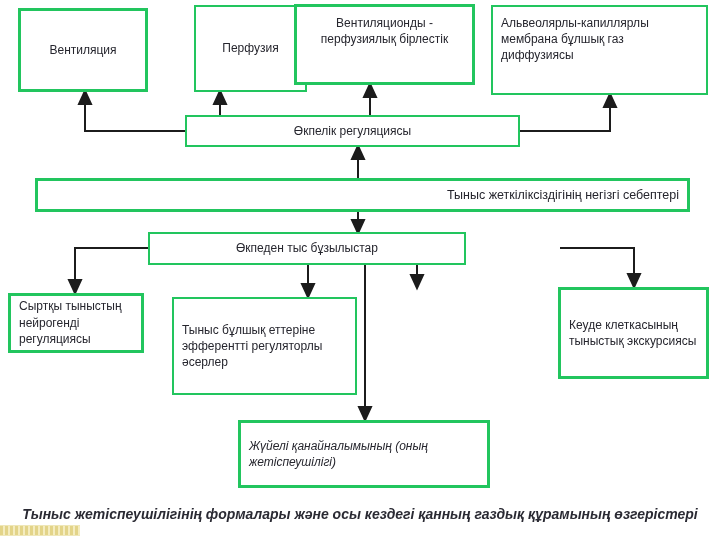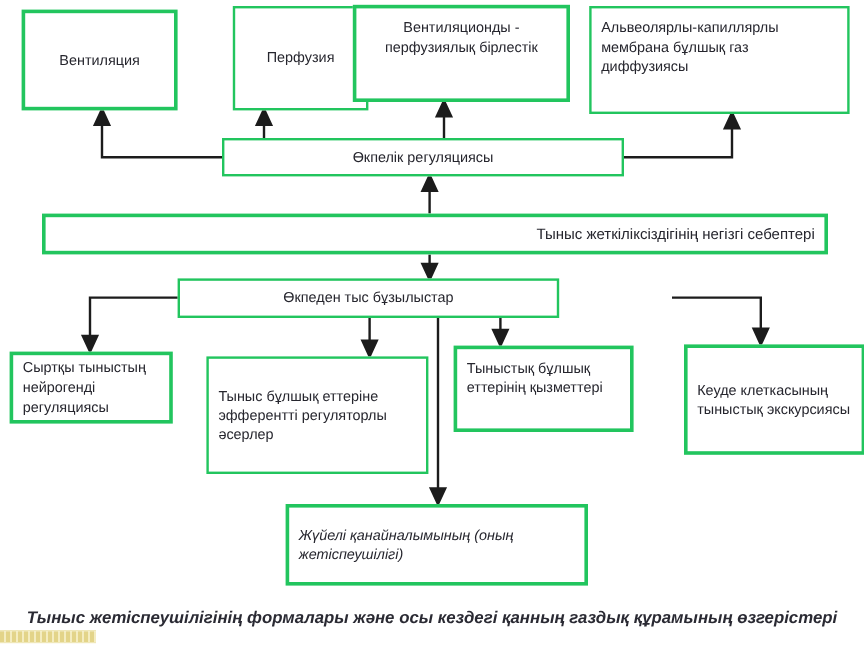--- a/index.html
+++ b/index.html
@@ -25,21 +25,21 @@
 
   
   .b-pulm{left:185px;top:115px;width:335px;height:32px;}
   .b-wide{left:35px;top:178px;width:655px;height:34px;font-size:12.5px;justify-content:flex-end;}
   .b-extra{left:148px;top:232px;width:318px;height:33px;}
 
   
   .b-l1{left:8px;top:293px;width:136px;height:60px;align-items:flex-end;}
   .b-l2{left:172px;top:297px;width:185px;height:98px;}
   .b-l3{left:378px;top:288px;width:150px;height:72px;}
-  .b-l4{left:558px;top:287px;width:151px;height:92px;margin-left:12px;}
+  .b-l4{left:558px;top:287px;width:151px;height:92px;}
 
   
   .b-circ{left:238px;top:420px;width:252px;height:68px;font-style:italic;}
 
   .caption{
     position:absolute;left:0;top:506px;width:720px;text-align:center;
     font-size:14px;font-weight:bold;font-style:italic;color:#2a2a33;
   }
   .strip{
     position:absolute;left:0;top:525px;width:80px;height:9px;
@@ -135,23 +135,20 @@
   <div class="box b-extra">
     <span>Өкпеден тыс бұзылыстар</span>
   </div>
 
   <div class="box b-l1 thick left-text top-align">
     <span>Сыртқы тыныстың нейрогенді регуляциясы</span>
   </div>
   <div class="box b-l2 left-text">
     <span>Тыныс бұлшық еттеріне эфферентті регуляторлы әсерлер</span>
   </div>
-  <div class="box b-l3 thick left-text top-align">
-    <span>Тыныстық бұлшық еттерінің қызметтері</span>
-  </div>
   <div class="box b-l4 thick left-text">
     <span>Кеуде клеткасының тыныстық экскурсиясы</span>
   </div>
 
   <div class="box b-circ thick left-text">
     <span>Жүйелі қанайналымының (оның жетіспеушілігі)</span>
   </div>
 
   <div class="caption">Тыныс жетіспеушілігінің формалары және осы кездегі қанның газдық құрамының өзгерістері</div>
 

